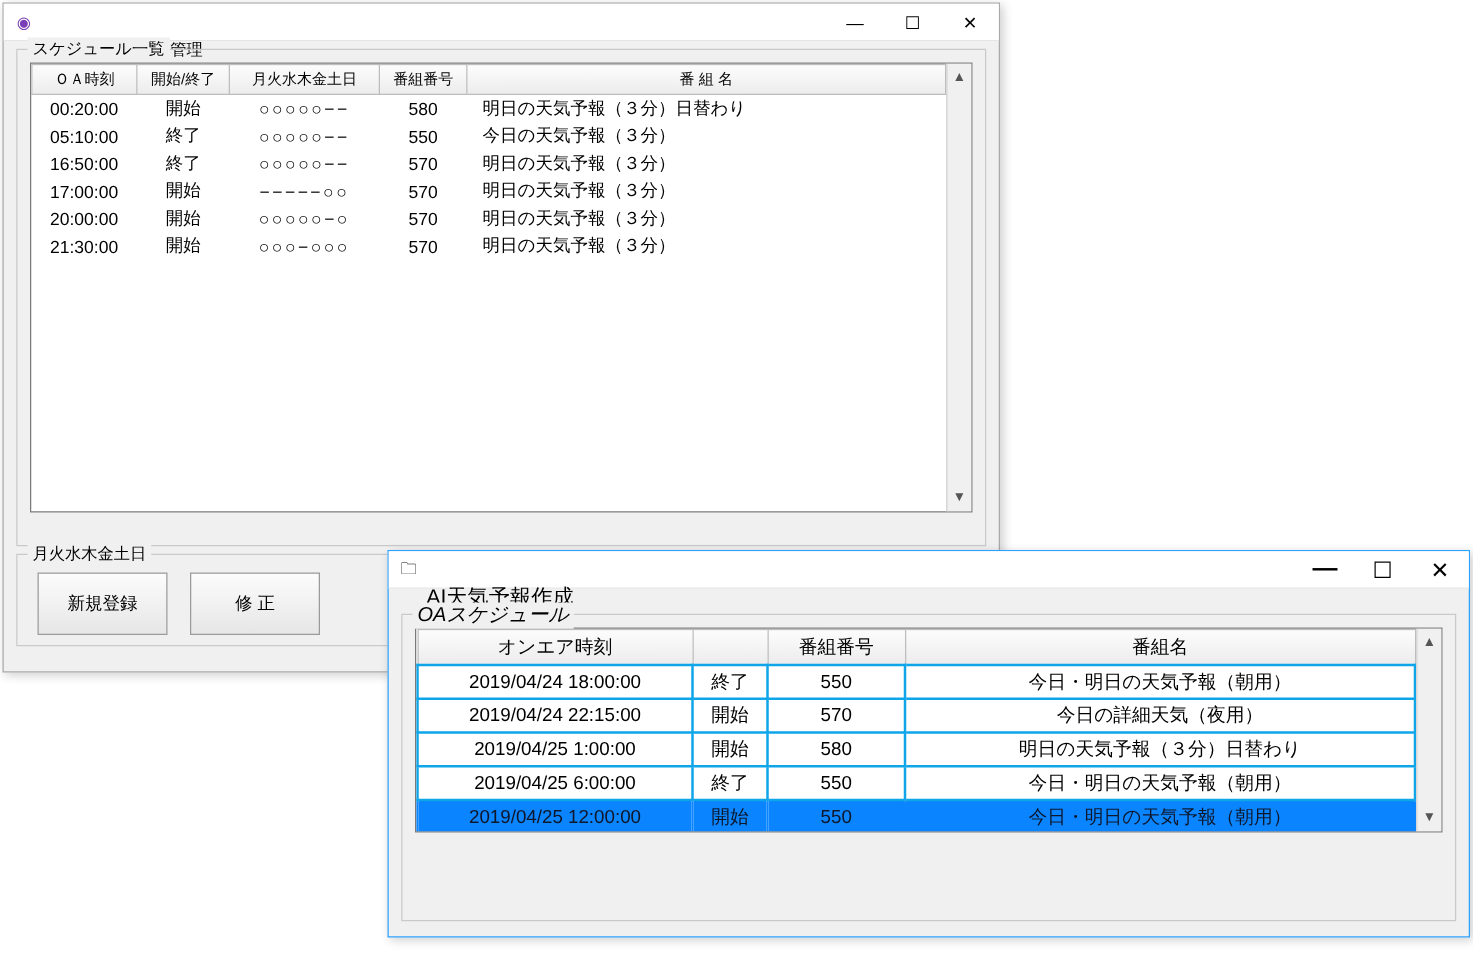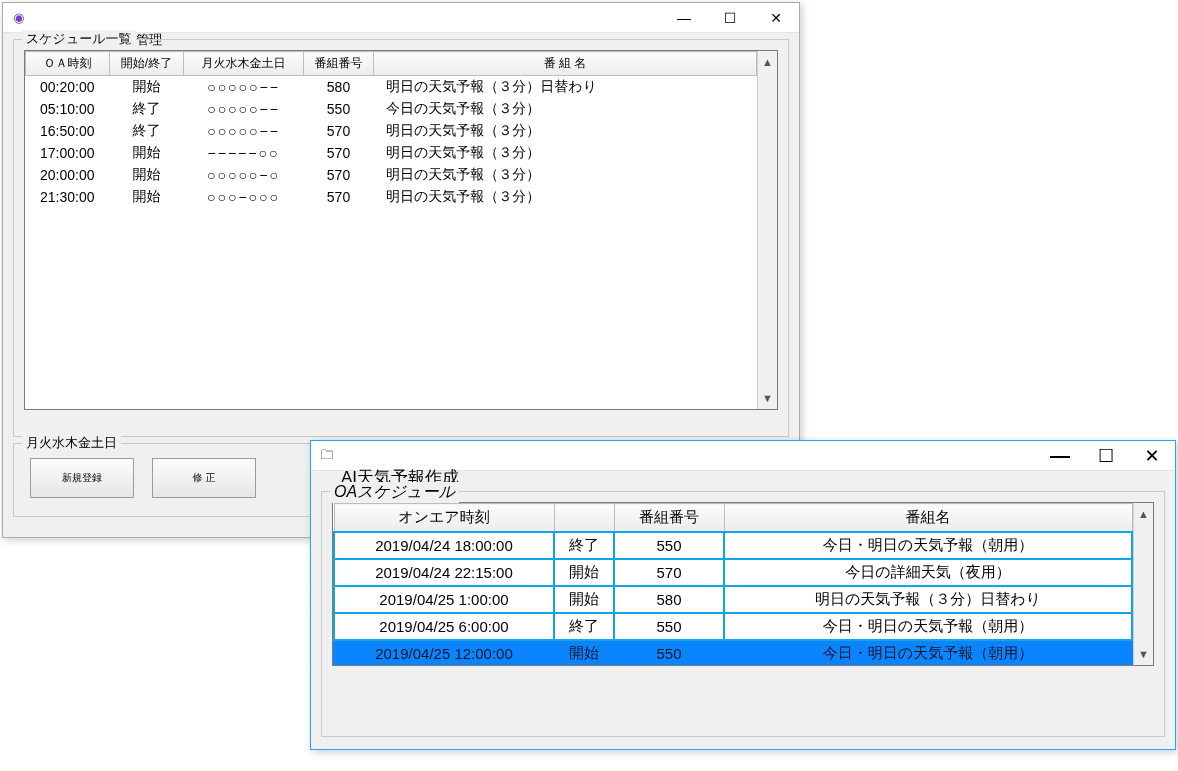--- a/index.html
+++ b/index.html
@@ -87,23 +87,23 @@
 }
 .oa-table tr.highlight td {
   background: #0a84ff; color: #0f172a; border-color:#0a84ff;
 }
 
 
 .btnrow { display:flex; gap:18px; padding:4px 0 0 6px; }
 .btn {
   background: linear-gradient(#fcfcfc,#e6e6e6);
   border: 1px solid #9b9b9b;
-  min-width: 104px; height: 40px;
+  min-width: 104px; height: 50px;
   display:flex; align-items:center; justify-content:center;
-  font-size:10px;
+  font-size:14px;
 }
 
 
 .vscroll {
   width: 20px;
   background: #f0f0f0;
   border-left: 1px solid #cfcfcf;
   display:flex; flex-direction:column;
 }
 .vscroll .arrow {

